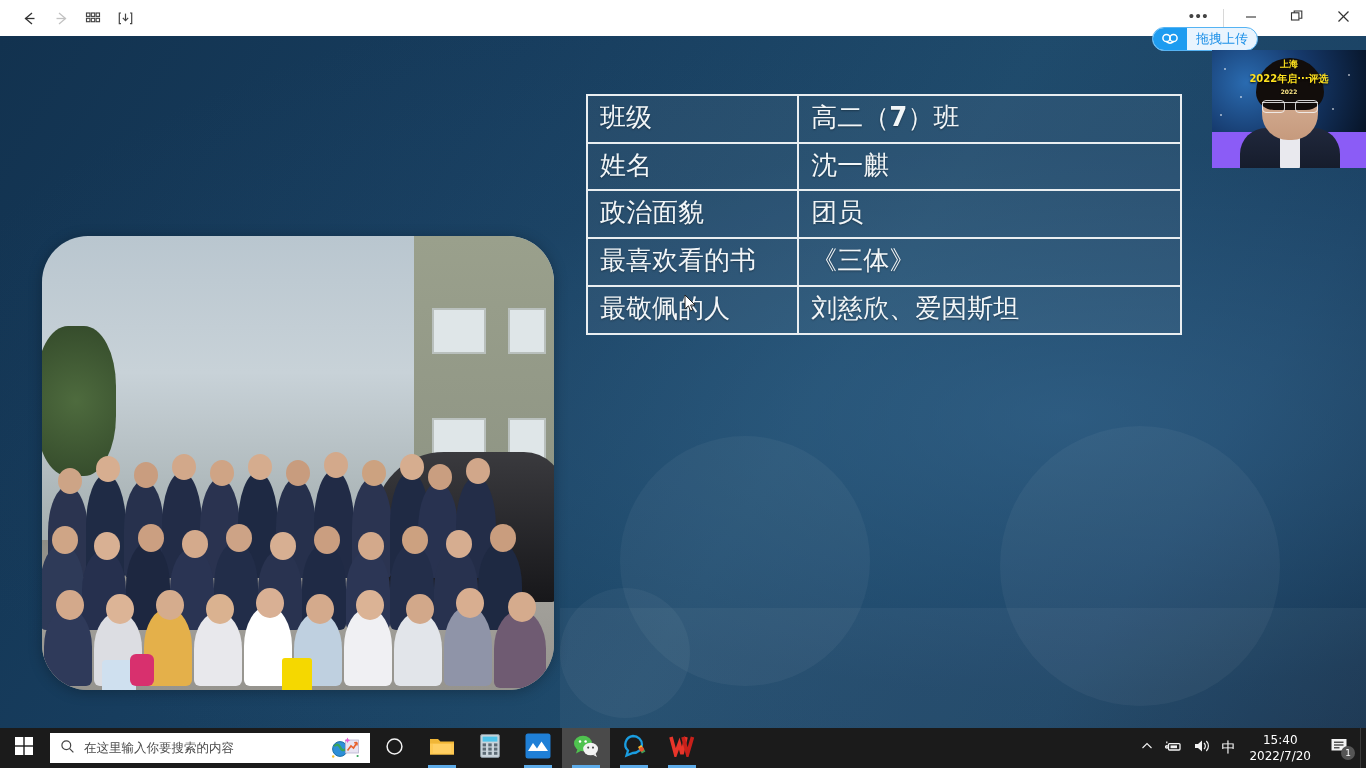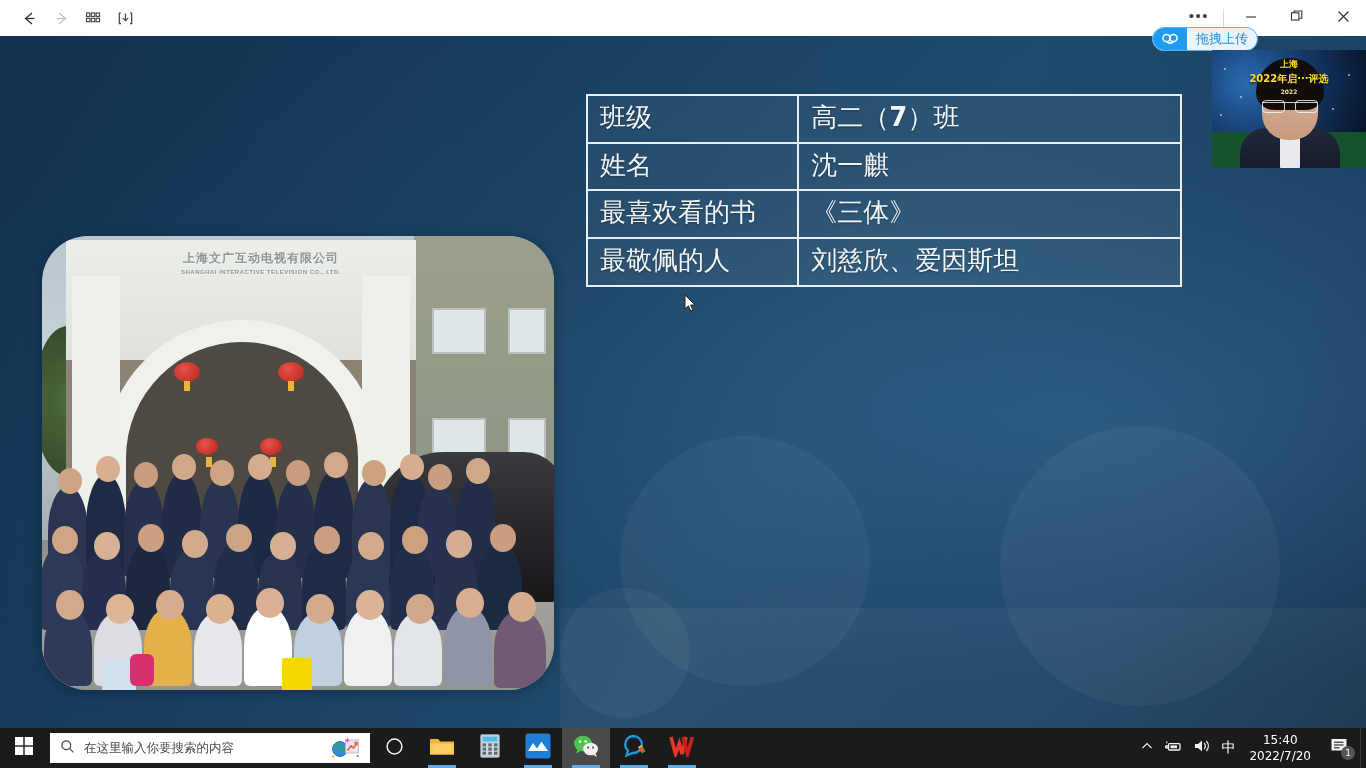--- a/index.html
+++ b/index.html
@@ -123,21 +123,21 @@
     width: 34px; height: 22px; background: #1e9cf0;
     display:flex; align-items:center; justify-content:center;
     border-radius: 11px 0 0 11px;
   }
   .ub-label { color: #2092e8; font-size: 13px; padding: 0 9px; white-space: nowrap;
      font-family: "DejaVu Sans", sans-serif; }
 
   
   .pip {
     position: absolute; left: 1212px; top: 50px; width: 154px; height: 118px;
-    background: #14532d; overflow: hidden;
+    background: #8b5cf6; overflow: hidden;
   }
   .pip-bg { position:absolute; inset:0 0 36px 0;
     background: radial-gradient(circle at 22% 40%, #2a6bb0 0%, #163a6d 45%, #071427 100%); }
   .pip-star { position:absolute; width:2px; height:2px; background:rgba(255,255,255,0.65); border-radius:50%; }
   .pip-txt {
     position:absolute; width:154px; text-align:center; color:#ffe21f; font-weight:bold;
     font-family:"DejaVu Sans", sans-serif; text-shadow: 0 1px 2px rgba(0,0,0,0.8);
     white-space:nowrap; overflow:hidden;
   }
   .pip-t1 { top:8px; font-size:9px; }
@@ -294,36 +294,20 @@
 
       <div class="ph-bldg-r">
         <div class="win" style="left:18px;  top:72px;  width:54px; height:46px;"></div>
         <div class="win" style="left:94px;  top:72px;  width:38px; height:46px;"></div>
         <div class="win" style="left:18px;  top:182px; width:54px; height:52px;"></div>
         <div class="win" style="left:94px;  top:182px; width:38px; height:52px;"></div>
       </div>
 
       <div class="ph-tree"></div>
 
-      <div class="ph-arch-wrap">
-        <div class="ph-arch-body"></div>
-        <div class="ph-arch-top"></div>
-        <div class="ph-arch-hole"></div>
-        <div class="ph-arch-frame"></div>
-        <div class="ph-col-l"></div>
-        <div class="ph-col-r"></div>
-        <div class="ph-sign">
-          <span>上海文广互动电视有限公司</span>
-          <span class="en">SHANGHAI INTERACTIVE TELEVISION CO., LTD.</span>
-        </div>
-        <div class="lantern" style="left:108px; top:122px;"></div>
-        <div class="lantern" style="left:212px; top:122px;"></div>
-        <div class="lantern" style="left:130px; top:198px; width:22px; height:17px;"></div>
-        <div class="lantern" style="left:194px; top:198px; width:22px; height:17px;"></div>
-      </div>
 
       <div class="ph-ground"></div>
       <div class="ph-car"></div>
 
       <div class="ph-crowd">
 
         <div class="pp" style="left:6px;   top:54px;  width:40px; height:92px; background:#2b3450;"></div>
         <div class="ph-head" style="left:16px;  top:36px; width:24px; height:26px; background:#cda486;"></div>
         <div class="pp" style="left:44px;  top:42px;  width:40px; height:104px; background:#1f2b45;"></div>
         <div class="ph-head" style="left:54px;  top:24px; width:24px; height:26px; background:#d7ae90;"></div>
@@ -402,20 +386,24 @@
       <tbody>
         <tr>
           <td class="k">班级</td>
           <td class="v"><span>高二（</span><b>7</b><span>）班</span></td>
         </tr>
         <tr>
           <td class="k">姓名</td>
           <td class="v">沈一麒</td>
         </tr>
         <tr>
+          <td class="k">政治面貌</td>
+          <td class="v">团员</td>
+        </tr>
+        <tr>
           <td class="k">最喜欢看的书</td>
           <td class="v">《三体》</td>
         </tr>
         <tr>
           <td class="k">最敬佩的人</td>
           <td class="v">刘慈欣、爱因斯坦</td>
         </tr>
       </tbody>
     </table>
 

